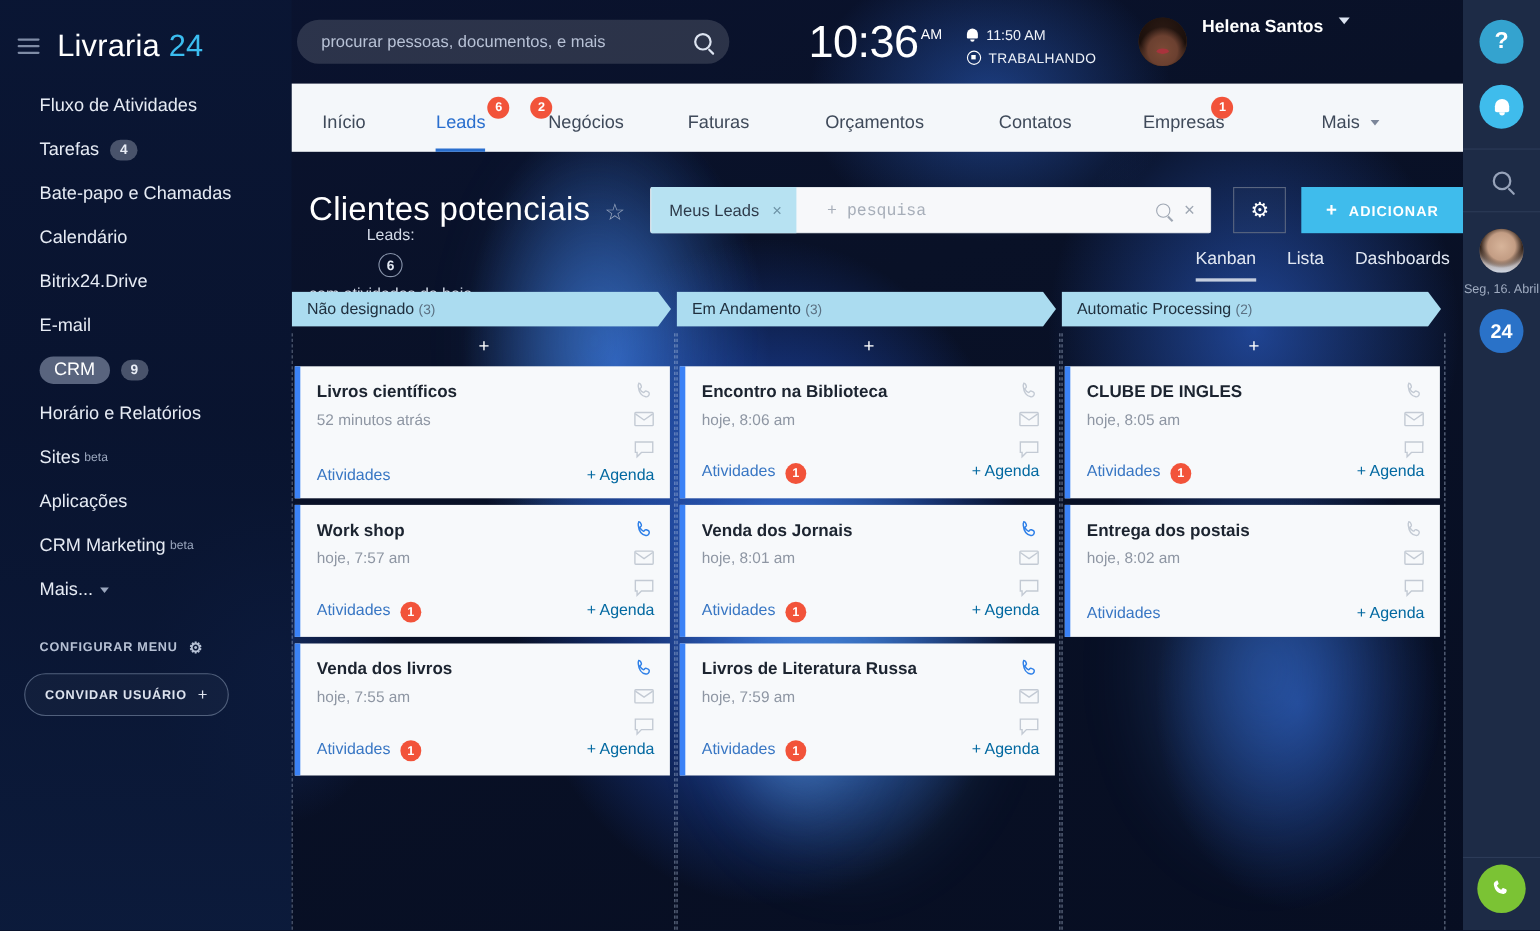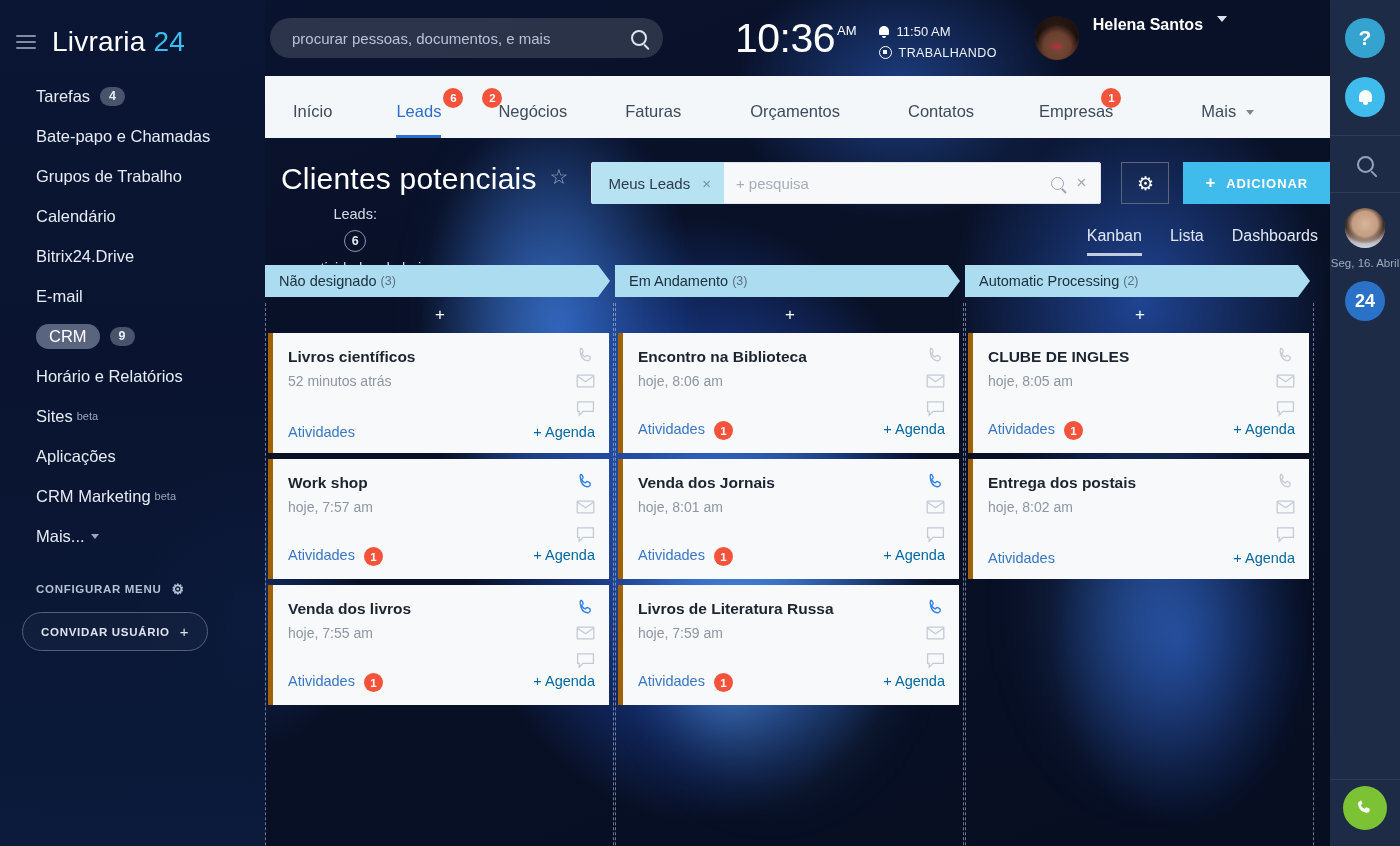--- a/index.html
+++ b/index.html
@@ -275,21 +275,21 @@
     display: inline-block; margin-left: 5px;
     width: 0; height: 0;
     border-left: 4px solid transparent;
     border-right: 4px solid transparent;
     border-top: 5px solid #7b8699;
     vertical-align: middle;
   }
 
   
   .title-row {
-    display: flex; align-items: flex-start;
+    display: flex; align-items: center;
     padding: 24px 0 0 16px;
     height: 82px;
   }
   .page-title {
     color: #ffffff; font-size: 30px; font-weight: 300;
     letter-spacing: 0.2px; white-space: nowrap;
   }
   .star-ic {
     margin-left: 13px; margin-top: 4px;
     color: #9aa8c0; font-size: 21px; line-height: 1;
@@ -308,23 +308,23 @@
     display: flex; align-items: center; gap: 12px;
     height: 42px;
     background: #b7e2f2;
     padding: 0 13px 0 16px;
     color: #2d3a4a; font-size: 15px;
     white-space: nowrap;
   }
   .chip .x { color: #6e93a6; font-size: 15px; cursor: pointer; }
   .filter-input {
     flex: 1; border: none; outline: none; background: transparent;
-    padding-left: 12px;
+    padding-left: 28px;
     color: #4a5260; font-size: 15px;
-    font-family: Liberation Sans, sans-serif;
+    font-family: Liberation Mono, monospace;
   }
   .filter-input::placeholder { color: #a7aeb9; }
   .mag-gray {
     width: 13px; height: 13px;
     border: 1.6px solid #9fa7b3; border-radius: 50%;
     position: relative; flex: none; margin-right: 12px; cursor: pointer;
   }
   .mag-gray::after {
     content: ''; position: absolute; right: -4px; bottom: -3px;
     width: 6px; height: 1.6px; background: #9fa7b3;
@@ -417,21 +417,21 @@
     height: 36px;
     display: flex; align-items: center; justify-content: center;
     color: #fff; font-size: 17px; font-weight: 300;
     cursor: pointer;
   }
 
   .cards { position: relative; z-index: 3; padding: 0 6px 0 3px; }
   .card {
     position: relative;
     background: #f7f9fb;
-    border-left: 5px solid #a16207;
+    border-left: 5px solid #3b82f6;
     margin-bottom: 6px;
     height: 120px;
     padding: 15px 14px 0 15px;
     cursor: pointer;
   }
   .card-title {
     color: #1c2430; font-size: 15.5px; font-weight: 700;
     white-space: nowrap; overflow: hidden; text-overflow: ellipsis;
     width: 270px;
   }
@@ -555,28 +555,28 @@
           <span></span>
       </div>
       <div class="brand-text">
         <span>Livraria</span>
         <span class="brand-24">24</span>
       </div>
     </div>
 
     <div class="nav-list">
       <div class="nav-item">
+        <span class="lbl">Fluxo de Atividades</span>
+      </div>
+      <div class="nav-item">
         <span class="lbl">Tarefas</span>
         <span class="nav-badge">4</span>
       </div>
       <div class="nav-item">
         <span class="lbl">Bate-papo e Chamadas</span>
-      </div>
-      <div class="nav-item">
-        <span class="lbl">Grupos de Trabalho</span>
       </div>
       <div class="nav-item">
         <span class="lbl">Calendário</span>
       </div>
       <div class="nav-item">
         <span class="lbl">Bitrix24.Drive</span>
       </div>
       <div class="nav-item">
         <span class="lbl">E-mail</span>
       </div>

